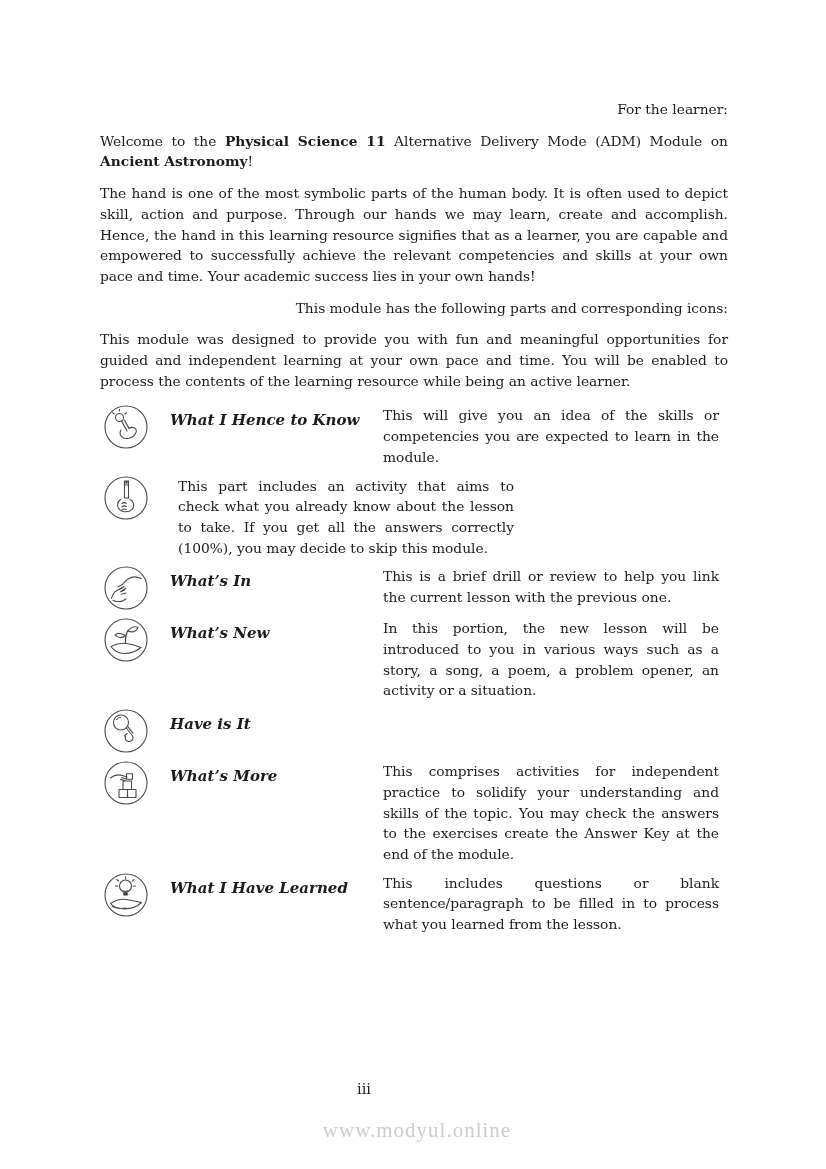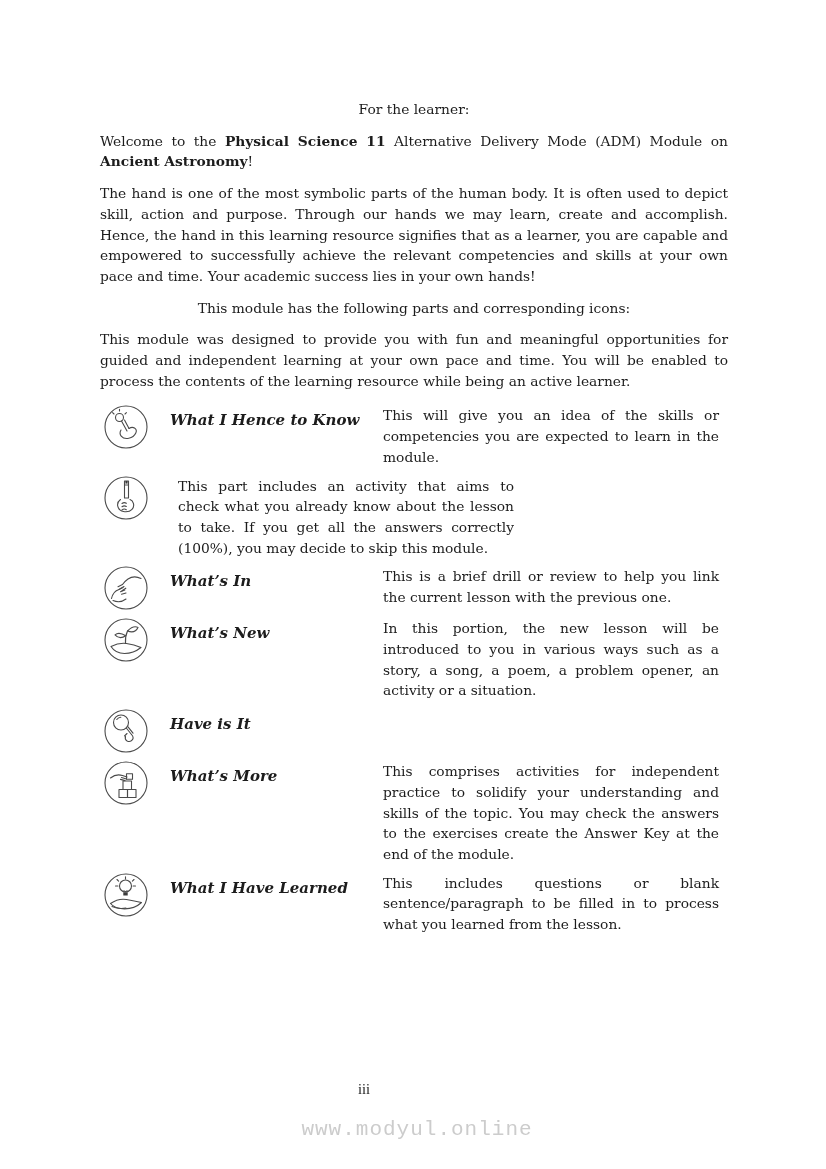--- a/index.html
+++ b/index.html
@@ -18,43 +18,43 @@
     left: 100px;
     top: 99px;
     width: 628px;
   }
   .para {
     font-size: 13.8px;
     line-height: 20.7px;
     text-align: justify;
     margin-bottom: 11px;
   }
-  .para.single { text-align: center; }
+  .para.single { text-align: right; }
   .bold { font-weight: bold; }
   .icon-table { margin-top: 14px; }
   .icon-row { display: flex; align-items: flex-start; margin-bottom: 8px; }
   .icon-cell  { width: 70px;  flex: none; }
   .label-cell { width: 205px; flex: none; padding-top: 6px;
                 font-weight: bold; font-style: italic; font-size: 15px; }
   .desc-cell  { width: 336px; flex: none; font-size: 13.8px;
                 line-height: 20.7px; text-align: justify; margin-left: 8px; }
   .badge { width: 44px; height: 44px; margin-left: 4px; display: block; }
   .badge path, .badge circle, .badge rect, .badge line {
     fill: none; stroke: #4a4a4a; stroke-width: 1.1;
     stroke-linecap: round; stroke-linejoin: round;
   }
   .badge .fill-dark { fill: #3a3a3a; stroke: none; }
   .page-number {
     position: absolute; left: 0; right: 98px; top: 1081px;
-    text-align: center; font-size: 14.5px; color: #1c1c1c; font-family: Liberation Serif, serif;
+    text-align: center; font-size: 14.5px; color: #1c1c1c;
   }
   .watermark {
     position: absolute; left: 8px; right: 0; top: 1118px;
     text-align: center;
-    font-family: Liberation Mono, monospace;
+    font-family: Liberation Serif, serif;
     font-size: 21px; letter-spacing: 1px; color: #cccccc;
   }
 </style>
 </head>
 <body>
 
 <div class="page">
   <div class="content">
 
     <p class="para single">For the learner:</p>

